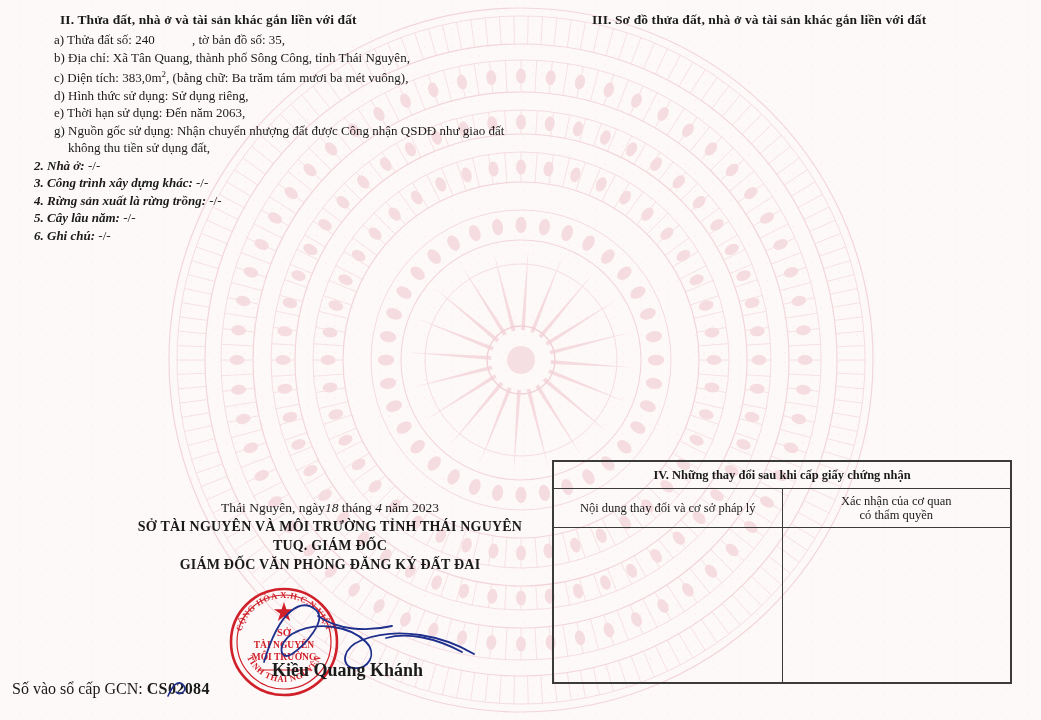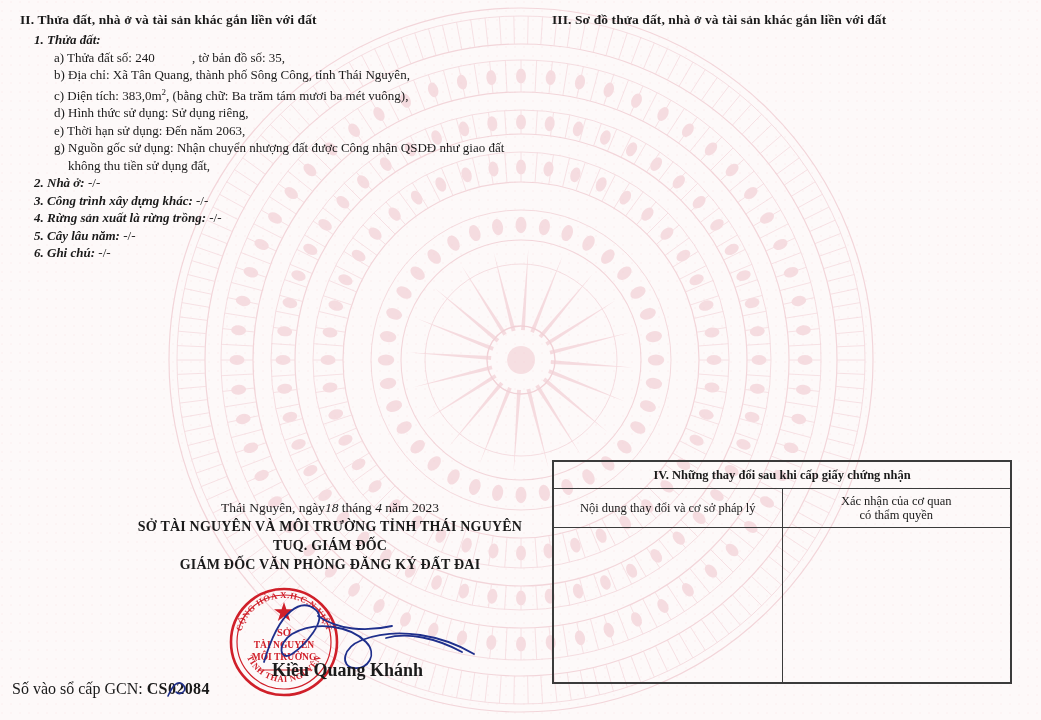--- a/index.html
+++ b/index.html
@@ -40,20 +40,21 @@
     position: absolute;
     left: 0; top: 0;
     width: 1041px;
     height: 720px;
   }
 
   .sec-title {
     font-weight: bold;
     font-size: 13.5px;
     letter-spacing: 0.1px;
+    margin-left: 40px;
   }
 
   
   #left-col {
     position: absolute;
     left: 20px;
     top: 12px;
     width: 520px;
   }
   #left-col .lvl1 {
@@ -894,21 +895,20 @@
 
 <div class="page">
 
   <div id="sec2-title" class="sec-title" style="position:absolute;left:20px;top:12px;">II. Thửa đất, nhà ở và tài sản khác gắn liền với đất</div>
 
   <div id="right-title" class="sec-title">III. Sơ đồ thửa đất, nhà ở và tài sản khác gắn liền với đất</div>
 
   <div id="left-col">
     <div style="height:19px"></div>
 
-    <div class="lvl1">1. Thửa đất:</div>
 
     <div class="lvl2">
       <span>a) Thửa đất số:</span>
       <span>240</span>
       <span style="display:inline-block;width:34px"></span><span>, tờ bản đồ số: 35,</span>
     </div>
 
     <div class="lvl2">
       <span>b) Địa chỉ:</span>
       <span>Xã Tân Quang, thành phố Sông Công, tỉnh Thái Nguyên,</span>

